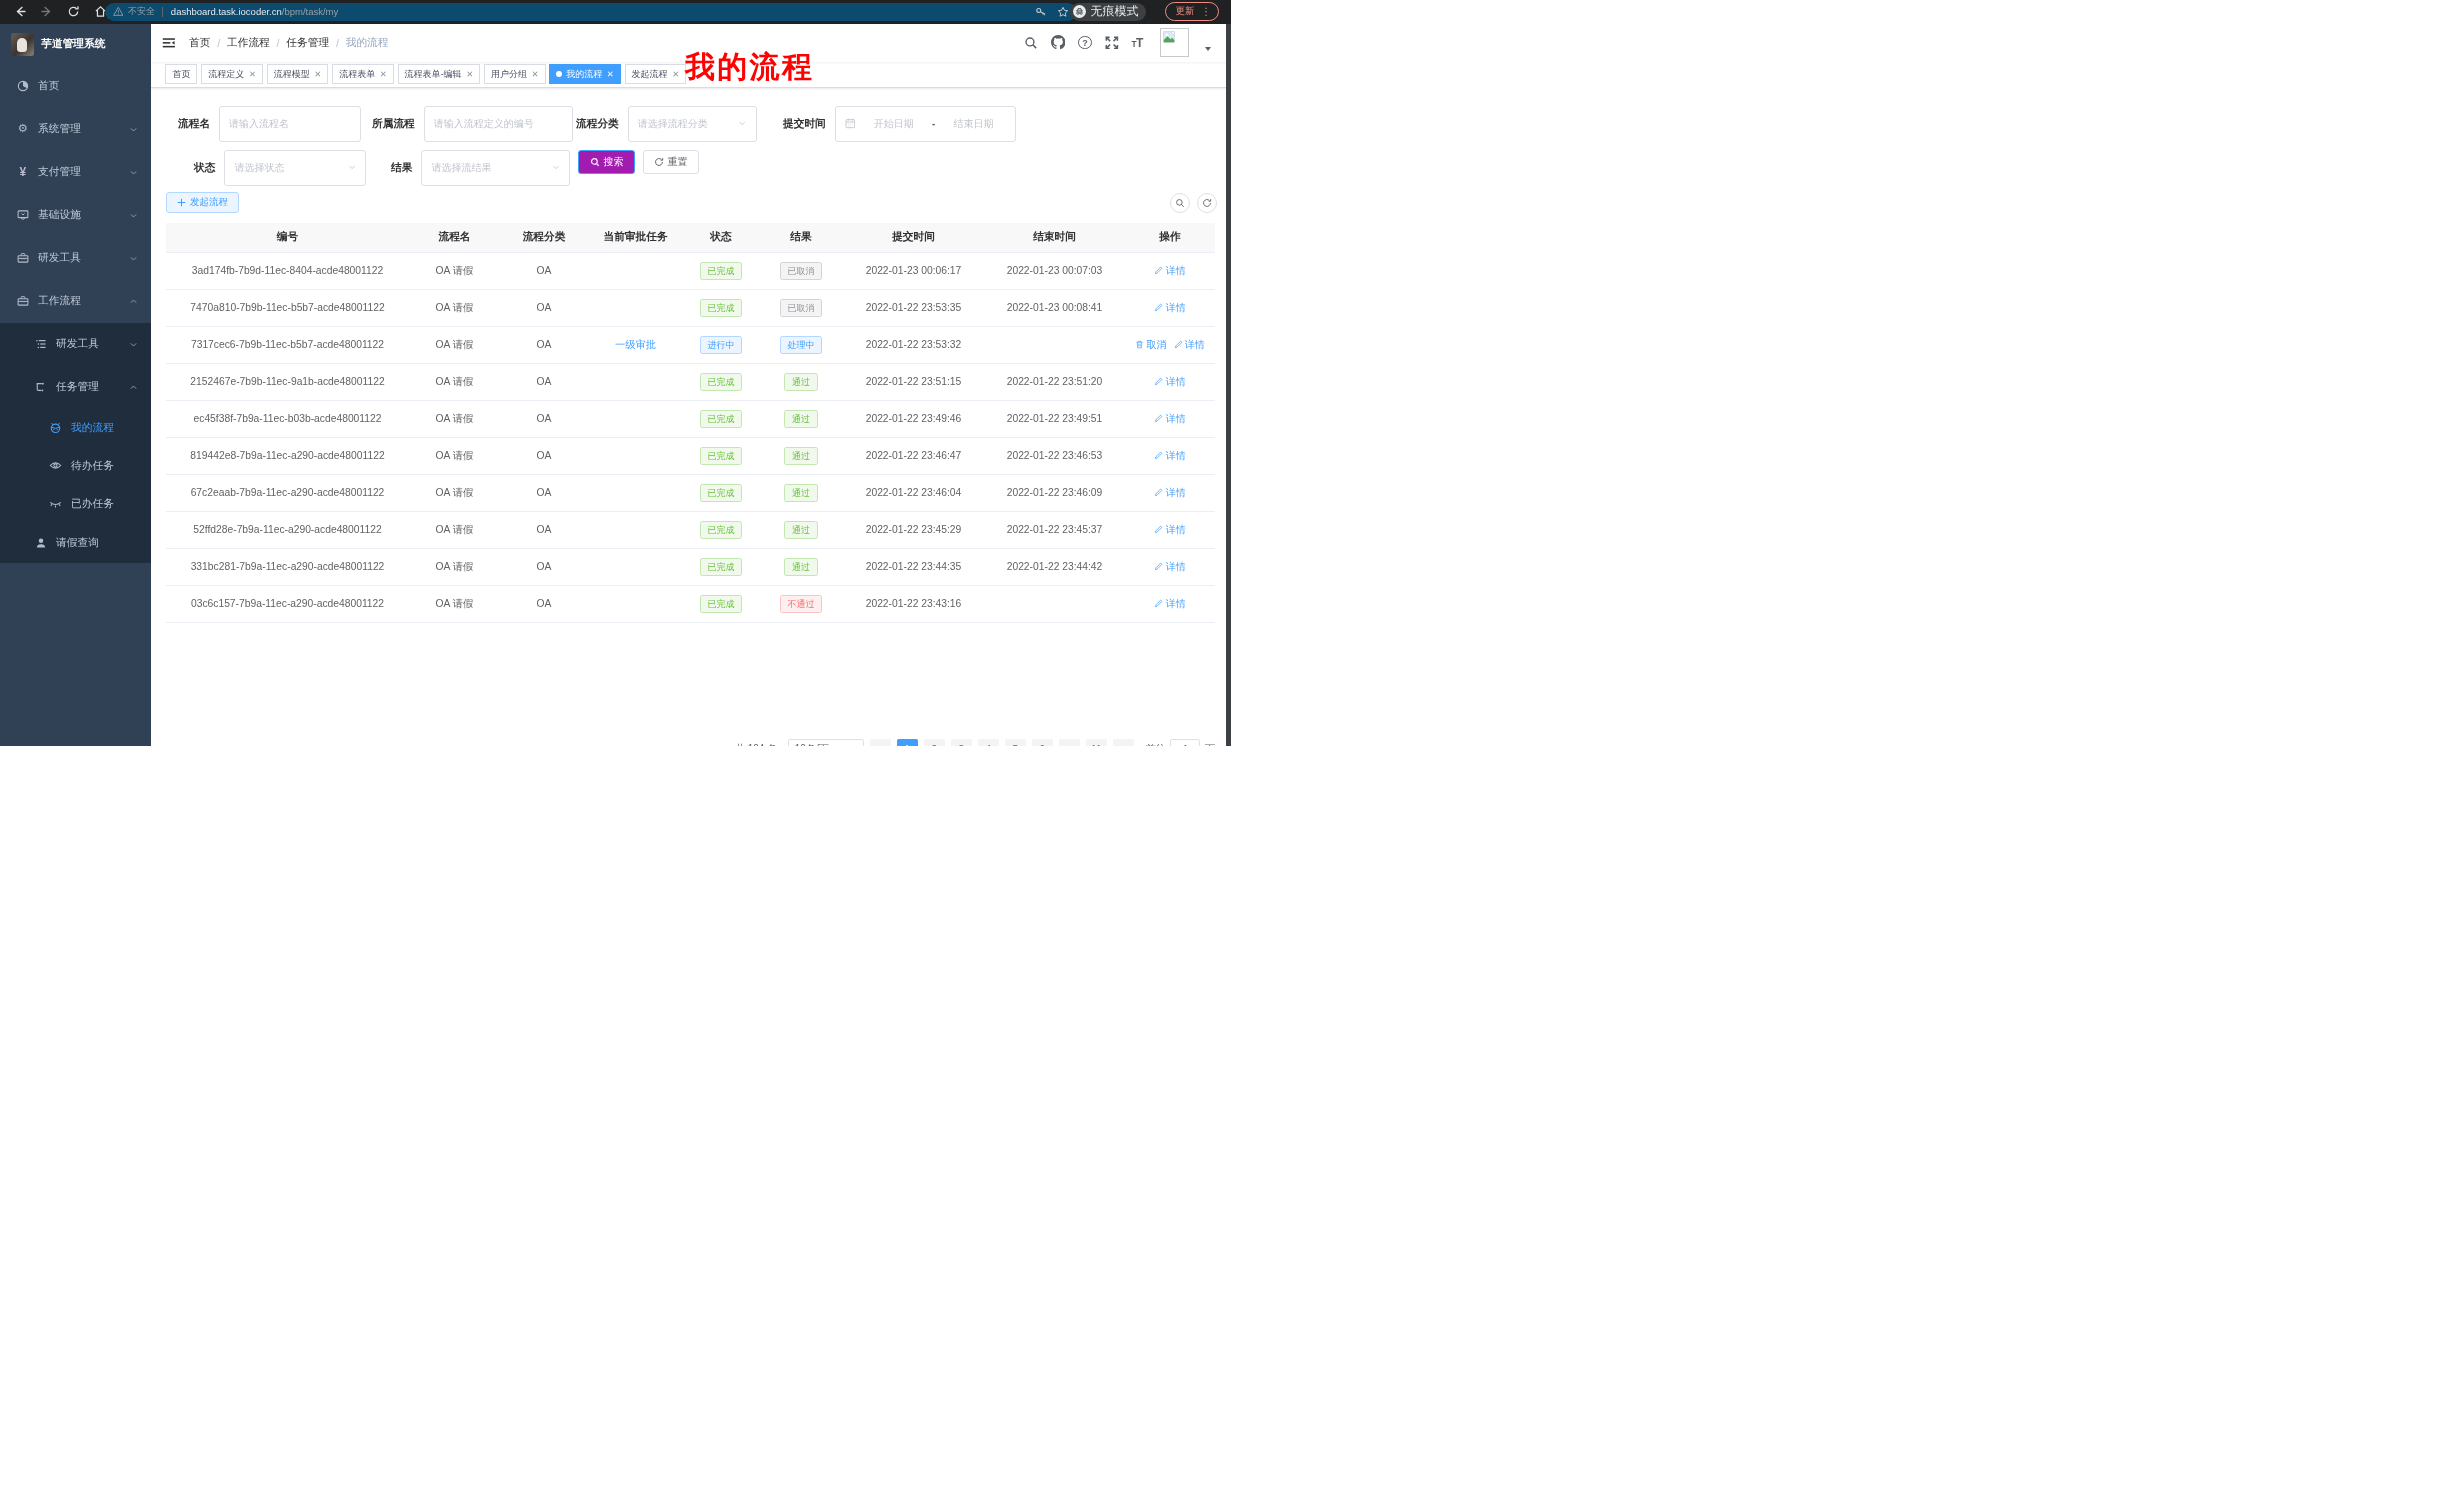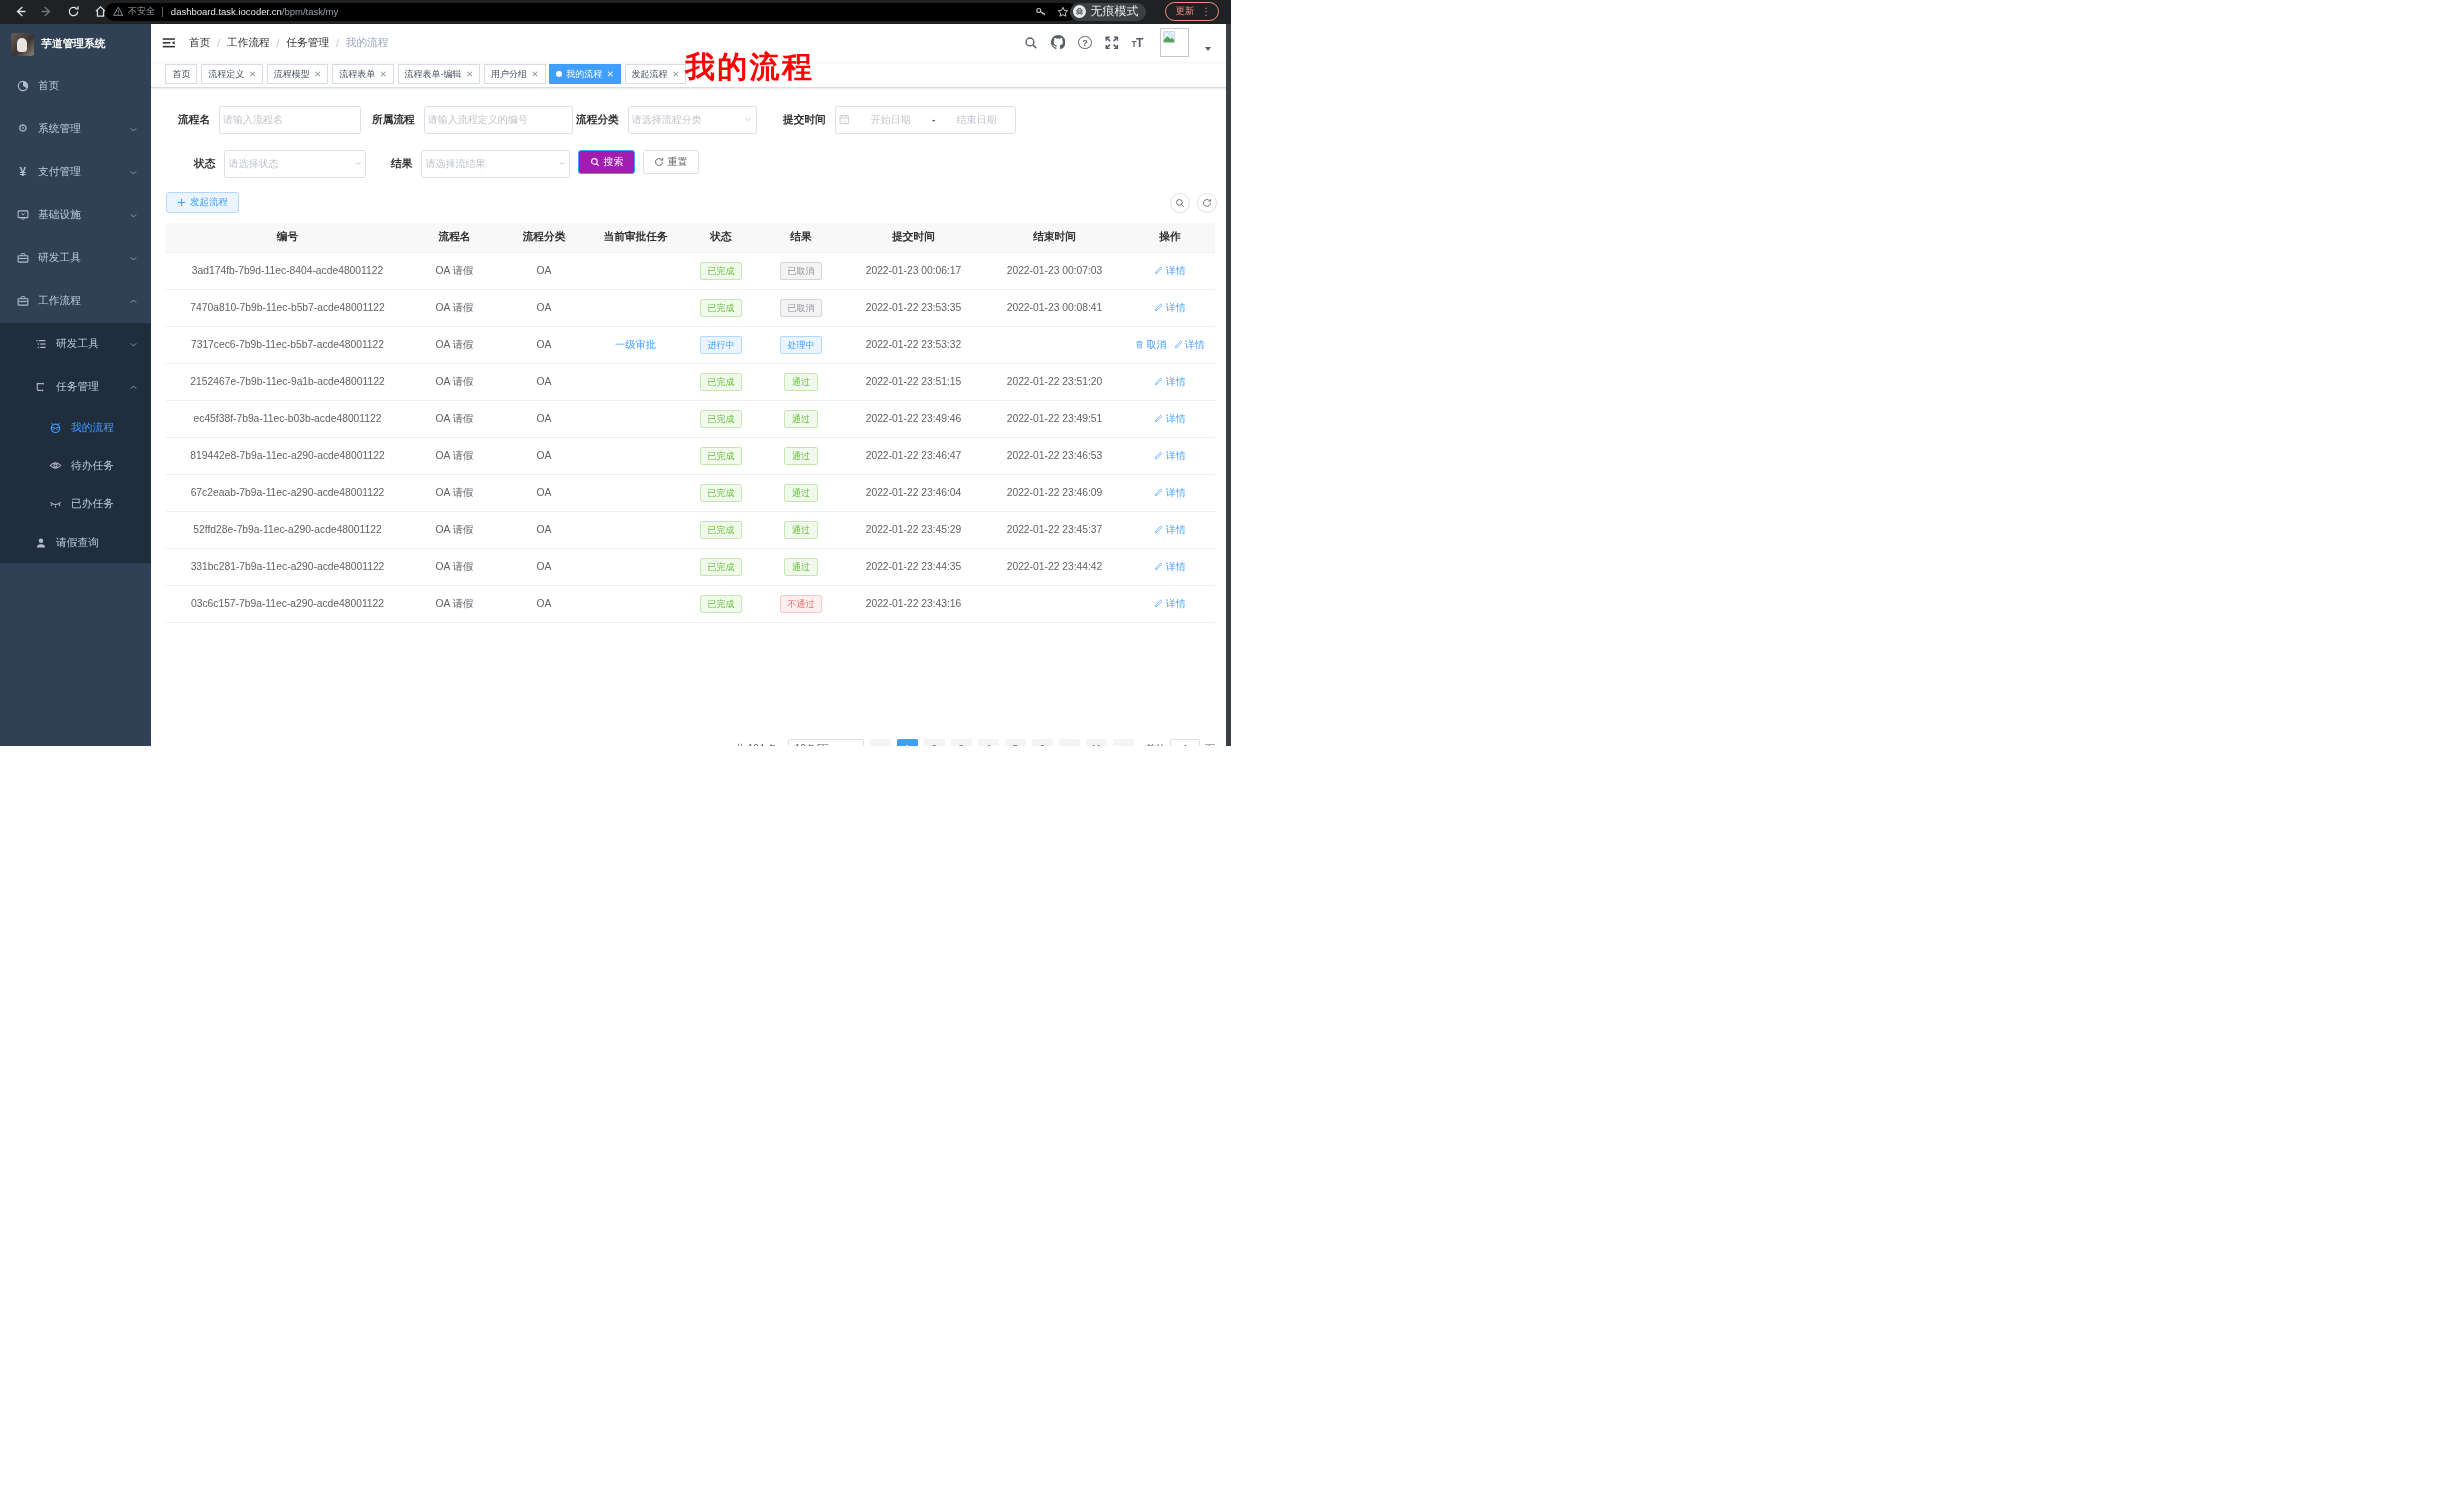--- a/index.html
+++ b/index.html
@@ -3,21 +3,21 @@
 <meta charset="utf-8">
 <style>
 *{box-sizing:border-box;margin:0;padding:0}
 html,body{width:1231px;height:746px;overflow:hidden}
 body{font-family:"Liberation Sans","DejaVu Sans",sans-serif;background:#fff;position:relative}
 svg{display:block}
 
 .chrome{position:absolute;left:0;top:0;width:1231px;height:23.6px;background:#1f2123;display:flex;align-items:center;z-index:50}
 .nav-ico{width:13px;height:13px;color:#dfe1e5;margin-left:13.7px;flex:none}
 .nav-ico.dim{color:#73767b}
-.omnibox{position:absolute;left:105px;top:3px;width:972px;height:17.5px;border-radius:9px;background:#000000;display:flex;align-items:center;padding:0 7.6px;color:#9aa0a6}
+.omnibox{position:absolute;left:105px;top:3px;width:972px;height:17.5px;border-radius:9px;background:#0c4a6e;display:flex;align-items:center;padding:0 7.6px;color:#9aa0a6}
 .omni-div{width:0.8px;height:10px;background:#5f6368;margin:0 7.6px}
 .omni-sec{font-size:9px;color:#9aa0a6}
 .omni-host{font-size:9.5px;color:#e8eaed}
 .omni-path{font-size:9.5px;color:#9aa0a6}
 .omni-right{margin-left:auto;display:flex;align-items:center;gap:10.7px;color:#c7cacd}
 .incog{position:absolute;right:85px;top:3px;height:17.5px;border-radius:9px;background:#3c4043;display:flex;align-items:center;gap:4.6px;padding:0 7.6px 0 3px}
 .incog-circ{width:13px;height:13px;border-radius:50%;background:#e8eaed;display:flex;align-items:center;justify-content:center;color:#202124}
 .incog-txt{color:#e8eaed;font-size:12px}
 .update-pill{position:absolute;right:12px;top:2.3px;height:19px;border:1.1px solid #f28b82;border-radius:10px;display:flex;align-items:center;gap:6.8px;padding:0 6.8px 0 9px;color:#f28b82}
 .update-txt{font-size:9.5px}
@@ -58,21 +58,21 @@
 .tag{height:20px;display:inline-flex;align-items:center;border:0.8px solid #d8dce5;background:#fff;color:#495060;font-size:9px;padding:0 6px;margin-left:3.8px;cursor:pointer}
 .tag .dot{width:6px;height:6px;border-radius:50%;background:#fff;margin-right:3.8px;display:none}
 .tag .x{margin-left:4.6px;font-size:8.4px;color:#8a8f97;line-height:1}
 .tag.active{background:#409eff;border-color:#409eff;color:#fff}
 .tag.active .dot{display:inline-block}
 .tag.active .x{color:#fff}
 
 .content{position:relative;height:659px}
 .fgroup{position:absolute;display:flex;align-items:center}
 .flabel{font-size:10.7px;font-weight:bold;color:#303133;margin-right:9px;white-space:nowrap}
-.finput{height:28px;border:0.8px solid #dcdfe6;border-radius:3px;background:#fff;font-size:10px;color:#606266;padding:0 3px;display:flex;align-items:center}
+.finput{height:36px;border:0.8px solid #dcdfe6;border-radius:3px;background:#fff;font-size:10px;color:#606266;padding:0 9px;display:flex;align-items:center}
 input.finput{outline:none}
 input.finput::placeholder{color:#c0c4cc}
 .fselect{position:relative;display:flex;align-items:center;justify-content:space-between;cursor:pointer}
 .fselect .ph{color:#c0c4cc;font-size:10px}
 .fselect .chev2{color:#c0c4cc;margin-left:6px}
 .daterange{display:flex;align-items:center;gap:6px;color:#c0c4cc}
 .daterange .dph{font-size:10px;color:#c0c4cc;flex:1;text-align:center}
 .daterange .dsep{color:#606266;font-size:10px;font-weight:bold}
 .btn{display:inline-flex;align-items:center;justify-content:center;gap:3.8px;border-radius:3px;font-size:10px;cursor:pointer;border:0.8px solid #dcdfe6;background:#fff;color:#606266}
 .btn-primary{background:#a21caf;border-color:#409eff;color:#fff}

